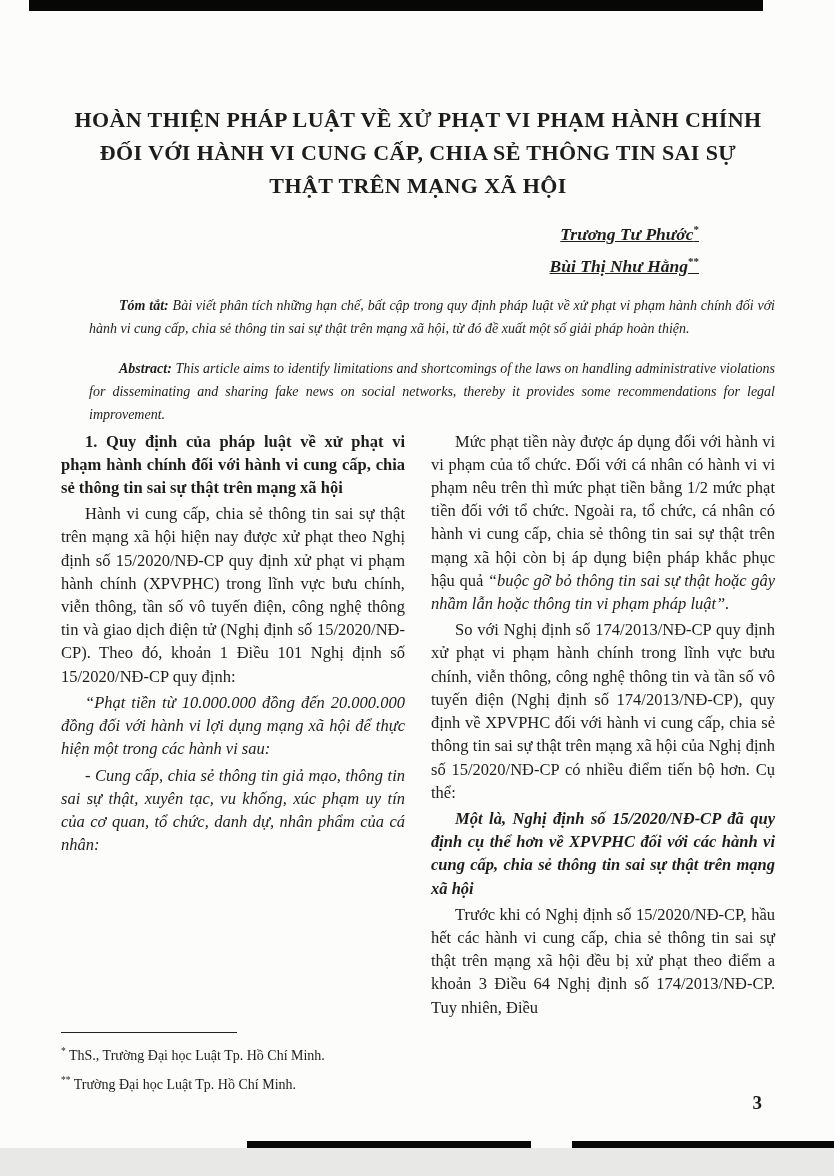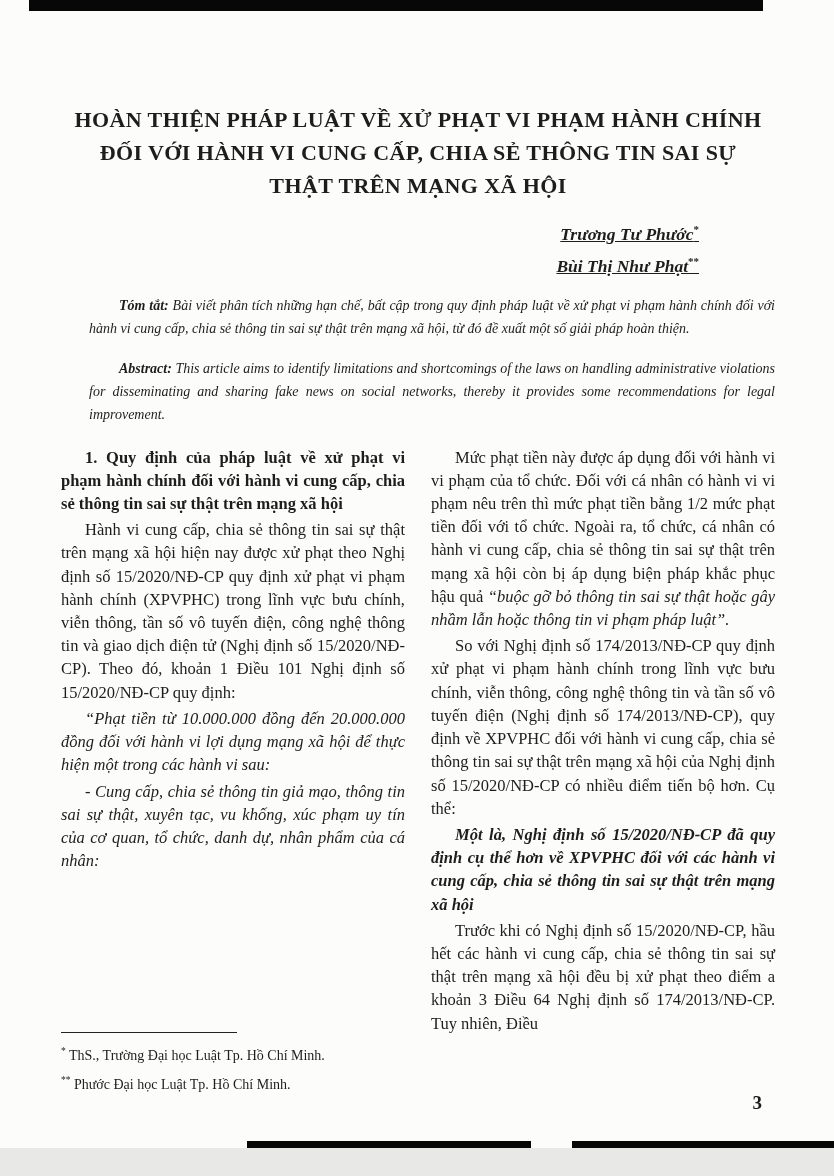--- a/index.html
+++ b/index.html
@@ -47,21 +47,21 @@
     margin: 14px 0 0 28px;
     font-style: italic;
     font-size: 14px;
     line-height: 23px;
     text-align: justify;
     text-indent: 30px;
   }
   .abstract.en { margin-top: 17px; }
   .abstract .lbl { font-weight: 700; }
 
-  .cols { display: flex; gap: 26px; margin-top: 20px; }
+  .cols { display: flex; gap: 26px; margin-top: 4px; }
   .col {
     width: 344px;
     font-size: 16.5px;
     line-height: 23.2px;
     text-align: justify;
   }
   .col p { margin: 0 0 3px 0; text-indent: 24px; }
   .col p.head { font-weight: 700; }
   .italic { font-style: italic; }
   .bold { font-weight: 700; }
@@ -92,21 +92,21 @@
 <div class="page">
 
   <div class="bar bar-top"></div>
 
   <div class="content">
 
     <h1 class="title">HOÀN THIỆN PHÁP LUẬT VỀ XỬ PHẠT VI PHẠM HÀNH CHÍNH ĐỐI VỚI HÀNH VI CUNG CẤP, CHIA SẺ THÔNG TIN SAI SỰ THẬT TRÊN MẠNG XÃ HỘI</h1>
 
     <div class="authors">
       <div class="author"><span>Trương Tư Phước</span><sup>*</sup></div>
-      <div class="author"><span>Bùi Thị Như Phạt</span><sup>**</sup></div>
+      <div class="author"><span>Bùi Thị Như Hằng</span><sup>**</sup></div>
     </div>
 
     <p class="abstract vi"><span class="lbl">Tóm tắt:</span><span> Bài viết phân tích những hạn chế, bất cập trong quy định pháp luật về xử phạt vi phạm hành chính đối với hành vi cung cấp, chia sẻ thông tin sai sự thật trên mạng xã hội, từ đó đề xuất một số giải pháp hoàn thiện.</span></p>
 
     <p class="abstract en"><span class="lbl">Abstract:</span><span> This article aims to identify limitations and shortcomings of the laws on handling administrative violations for disseminating and sharing fake news on social networks, thereby it provides some recommendations for legal improvement.</span></p>
 
     <div class="cols">
 
       <div class="col">
         <p class="head">1. Quy định của pháp luật về xử phạt vi phạm hành chính đối với hành vi cung cấp, chia sẻ thông tin sai sự thật trên mạng xã hội</p>
@@ -121,21 +121,21 @@
         <p class="italic bold">Một là, Nghị định số 15/2020/NĐ-CP đã quy định cụ thể hơn về XPVPHC đối với các hành vi cung cấp, chia sẻ thông tin sai sự thật trên mạng xã hội</p>
         <p>Trước khi có Nghị định số 15/2020/NĐ-CP, hầu hết các hành vi cung cấp, chia sẻ thông tin sai sự thật trên mạng xã hội đều bị xử phạt theo điểm a khoản 3 Điều 64 Nghị định số 174/2013/NĐ-CP. Tuy nhiên, Điều</p>
       </div>
 
     </div>
   </div>
 
   <div class="footnotes">
     <div class="fn-rule"></div>
     <div class="fn"><sup>*</sup> <span>ThS., Trường Đại học Luật Tp. Hồ Chí Minh.</span></div>
-    <div class="fn"><sup>**</sup> <span>Phước Đại học Luật Tp. Hồ Chí Minh.</span></div>
+    <div class="fn"><sup>**</sup> <span>Trường Đại học Luật Tp. Hồ Chí Minh.</span></div>
   </div>
 
   <div class="pageno">3</div>
 
   <div class="bar bar-bottom-a"></div>
   <div class="bar bar-bottom-b"></div>
 
 </div>
 
 </body></html>

